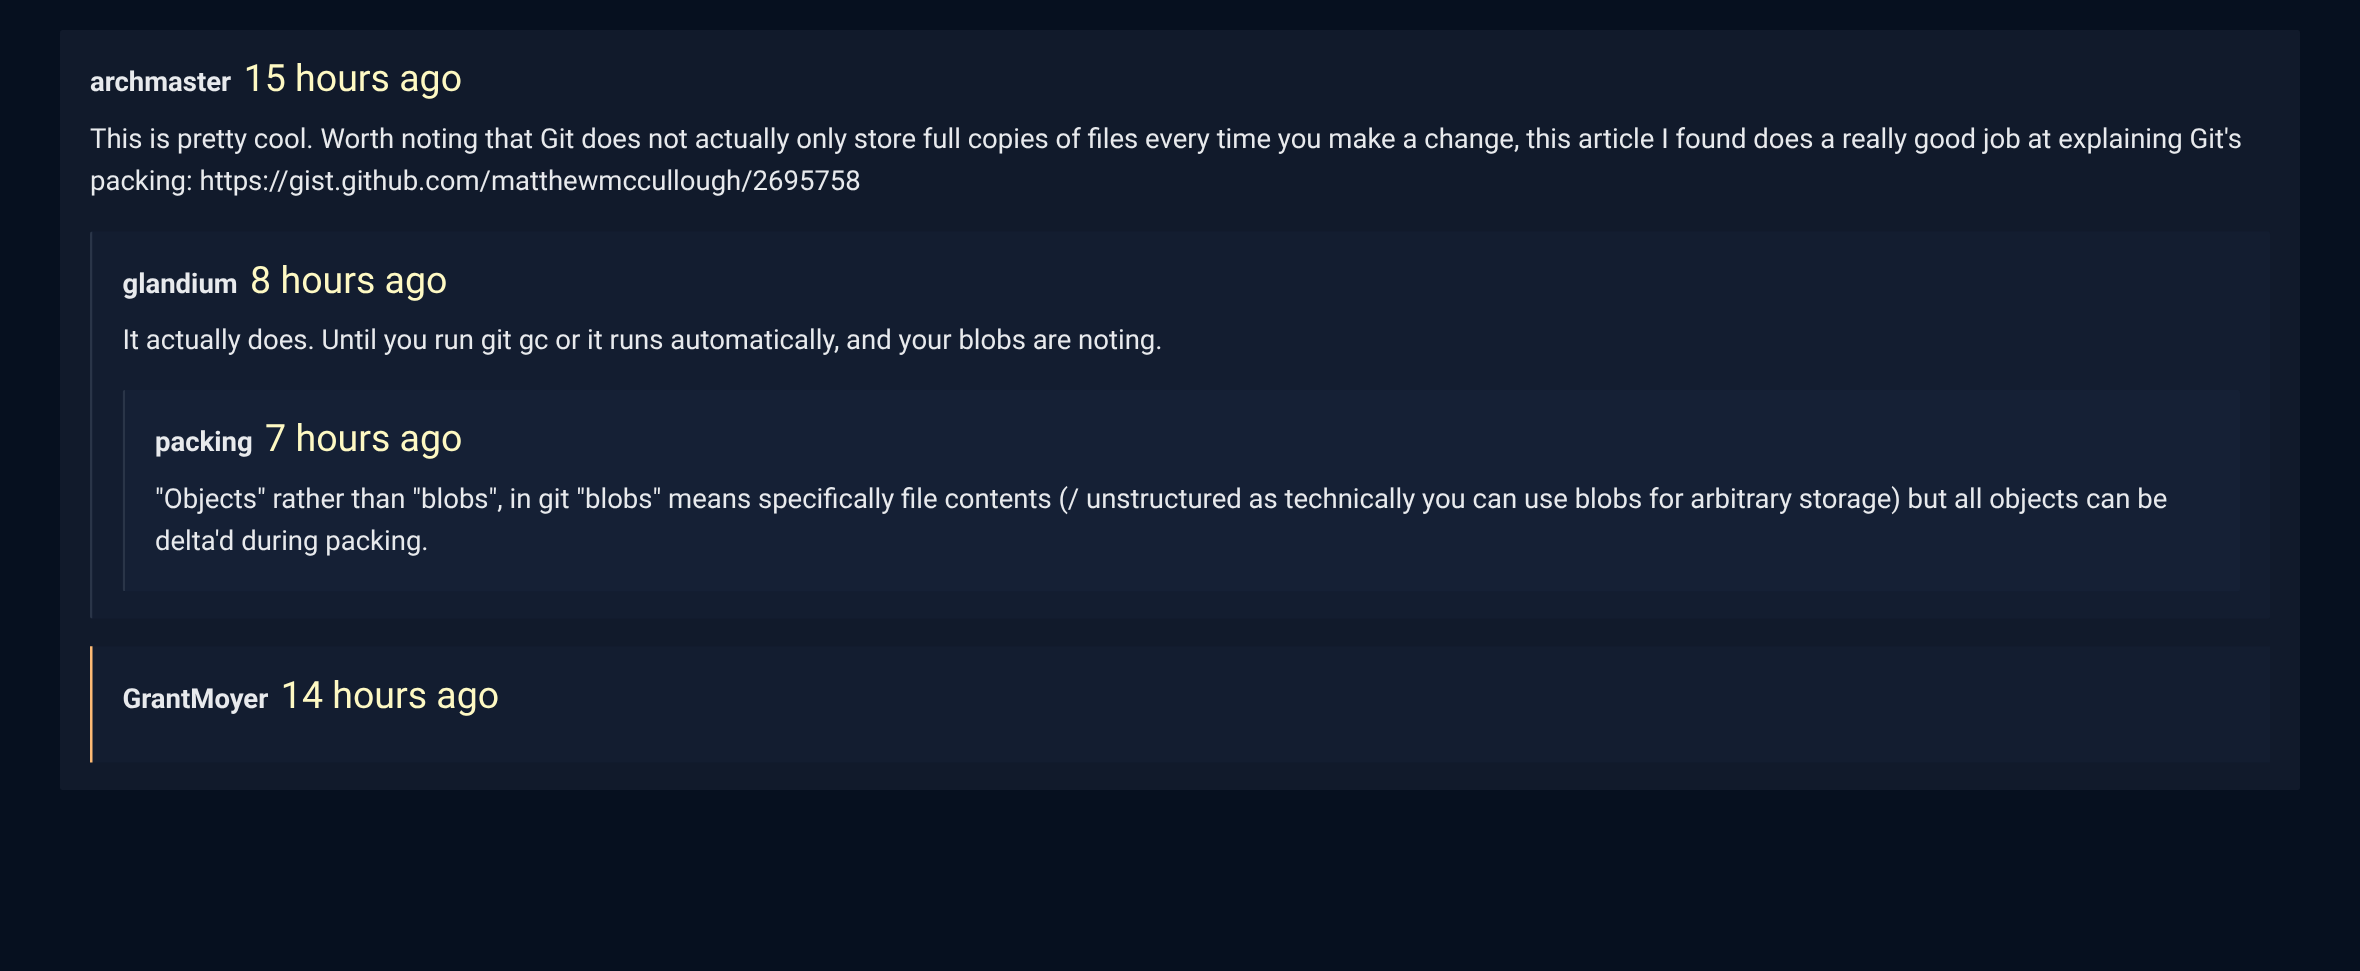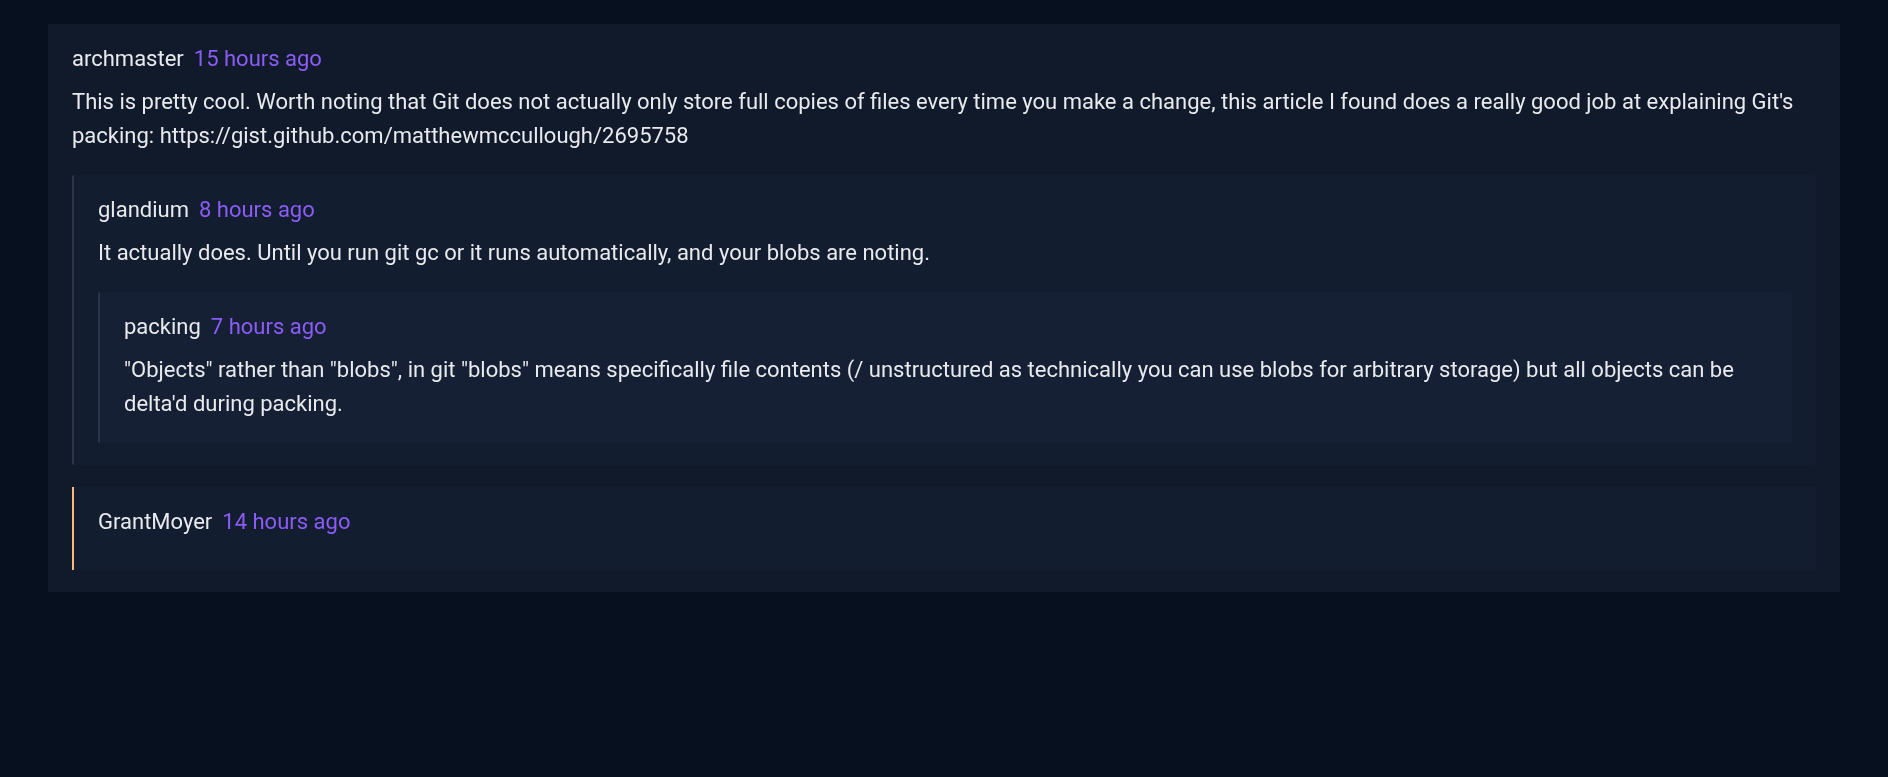--- a/index.html
+++ b/index.html
@@ -44,28 +44,28 @@
     .nested-container {
       padding-left: 0;
     }
     .comment-header {
       display: flex;
       align-items: baseline;
       gap: 10px;
       margin-bottom: 14px;
     }
     .username {
-      font-weight: 400;
+      font-weight: 700;
       font-size: 22px;
       color: #e8eaed;
       cursor: pointer;
     }
     .timestamp {
-      font-size: 22px;
-      color: #8b5cf6;
+      font-size: 30px;
+      color: #fef9c3;
       cursor: pointer;
     }
     .comment-body {
       font-size: 22px;
       line-height: 1.55;
       color: #e8eaed;
     }
     .comment-body .link {
       color: #e8eaed;
       text-decoration: none;

